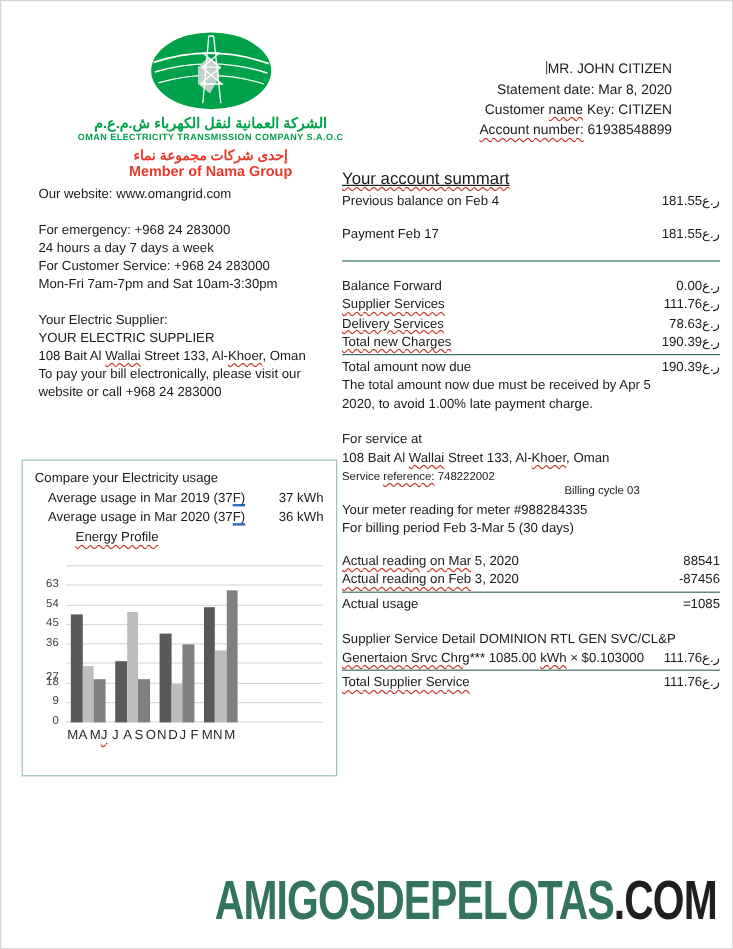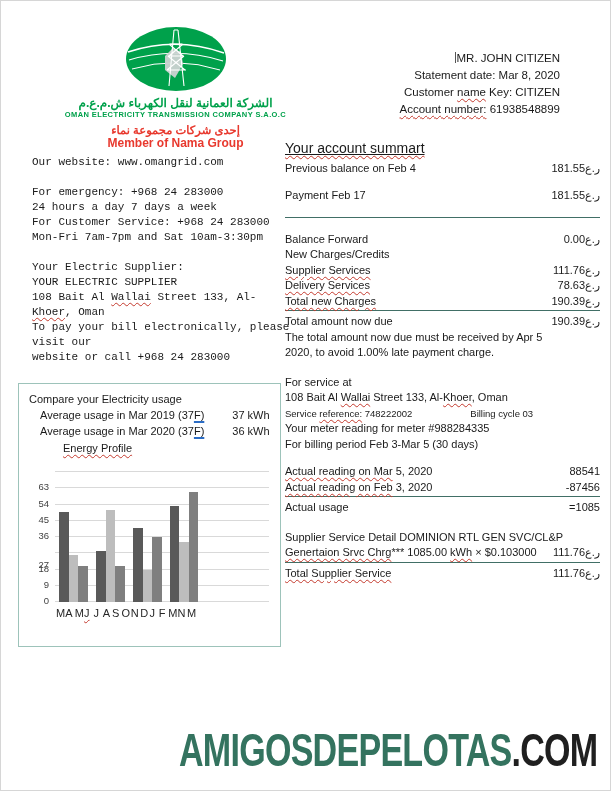--- a/index.html
+++ b/index.html
@@ -14,33 +14,33 @@
   
   .logo-block{position:absolute;left:38px;top:26px;width:275px;text-align:center;}
   .logo-block svg{display:block;margin:0 auto 4px auto;}
   .logo-arabic{color:#00a14b;font-size:12px;font-weight:bold;line-height:14px;}
   .logo-english{color:#00a14b;font-size:7.5px;font-weight:bold;letter-spacing:.4px;line-height:10px;}
   .logo-arabic-red{color:#e8392e;font-size:11.5px;font-weight:bold;line-height:14px;margin-top:3px;}
   .logo-red{color:#e8392e;font-size:12px;font-weight:bold;line-height:13px;}
 
   
   .contact{position:absolute;left:32px;top:155px;width:262px;font-size:11px;line-height:15px;}
-  .contact p{margin:0 0 15px 0;font-family:Liberation Mono, monospace;}
+  .contact p{margin:0 0 15px 0;}
 
   
   .right-col{position:absolute;left:285px;top:50px;width:315px;font-size:11px;line-height:15.5px;}
   .cust-header{text-align:right;padding-right:40px;font-size:11.5px;line-height:17px;}
   .cursor{display:inline-block;width:1px;height:11px;background:#555;vertical-align:-1px;margin-right:1px;}
   .summary-title{font-size:14px;margin-top:23px;margin-bottom:4px;text-decoration:underline;text-decoration-thickness:1px;}
   .row{display:flex;justify-content:space-between;text-align:right;}
   .row .amt{white-space:nowrap;}
   .hr{border:none;border-top:1px solid #416f66;margin:5px 0 6px 0;height:0;}
   .gap8{height:8px;} .gap12{height:12px;} .gap14{height:14px;}
   .small-row{font-size:9.5px;display:flex;}
-  .small-row .bc{margin-left:58px;}
+  .small-row .bc{margin-left:58px;margin-top:12px;}
 
   
   .chart-box{position:absolute;left:18px;top:383px;width:263px;height:264px;border:1.5px solid #9dc3ba;box-sizing:border-box;padding:7px 10px;font-size:11px;line-height:16px;}
   .cmp-row{display:flex;margin-left:11px;}
   .cmp-row .cmp-val{margin-left:28px;}
   .profile{display:inline-block;margin-top:1px;margin-left:34px;}
   .plot{position:relative;margin-left:26px;margin-top:16px;width:214px;height:130px;}
   .gridline{position:absolute;left:0;right:0;height:1px;background:#d9d9d9;}
   .ylab{position:absolute;left:-26px;width:20px;text-align:right;font-size:9.5px;color:#3f3f3f;line-height:10px;}
   .bar{position:absolute;bottom:0;width:9.6px;}
@@ -105,21 +105,20 @@
     <span>Payment Feb 17</span>
     <span class="amt">181.55ر.ع</span>
   </div>
   <div class="gap8"></div>
   <hr class="hr">
   <div class="gap8"></div>
   <div class="row">
     <span>Balance Forward</span>
     <span class="amt">0.00ر.ع</span>
   </div>
-  <div>New Charges/Credits</div>
   <div class="row">
     <span class="sq">Supplier Services</span>
     <span class="amt">111.76ر.ع</span>
   </div>
   <div class="row">
     <span class="sq">Delivery Services</span>
     <span class="amt">78.63ر.ع</span>
   </div>
   <div class="row">
     <span class="sq">Total new Charges</span>

